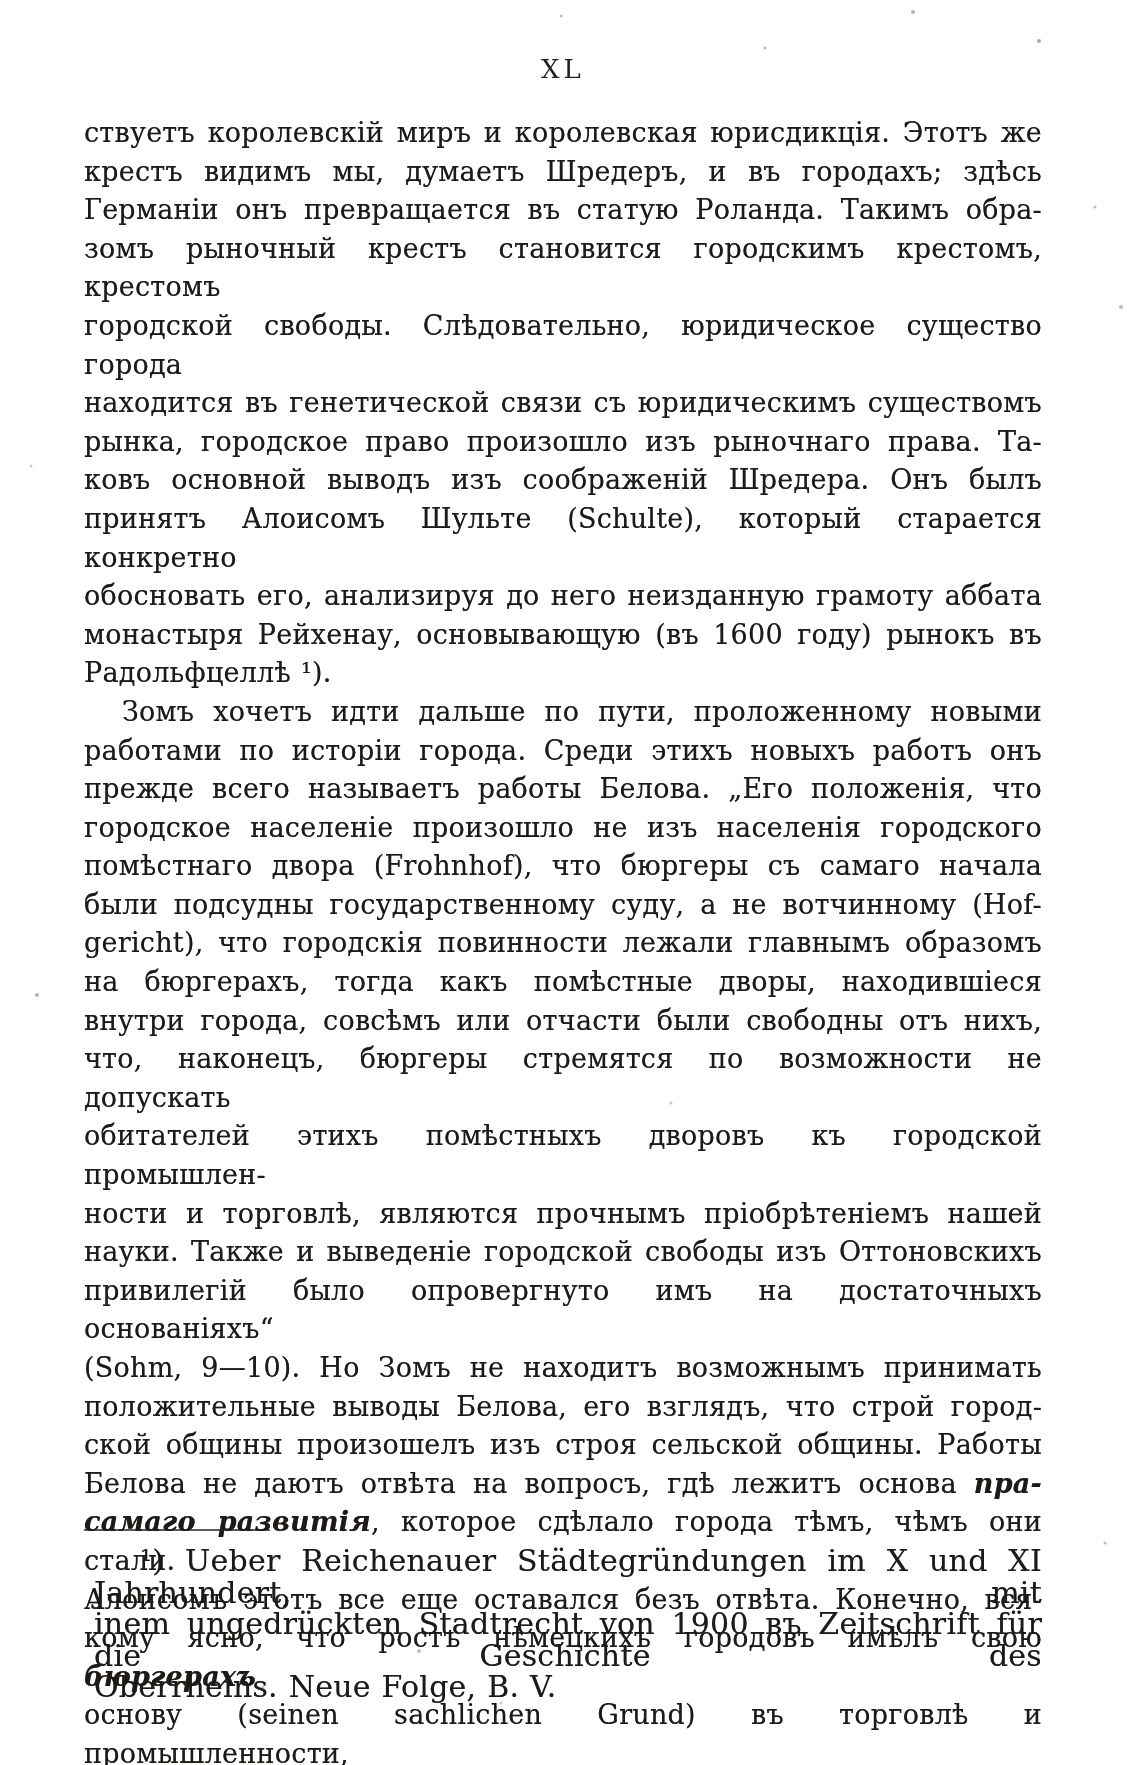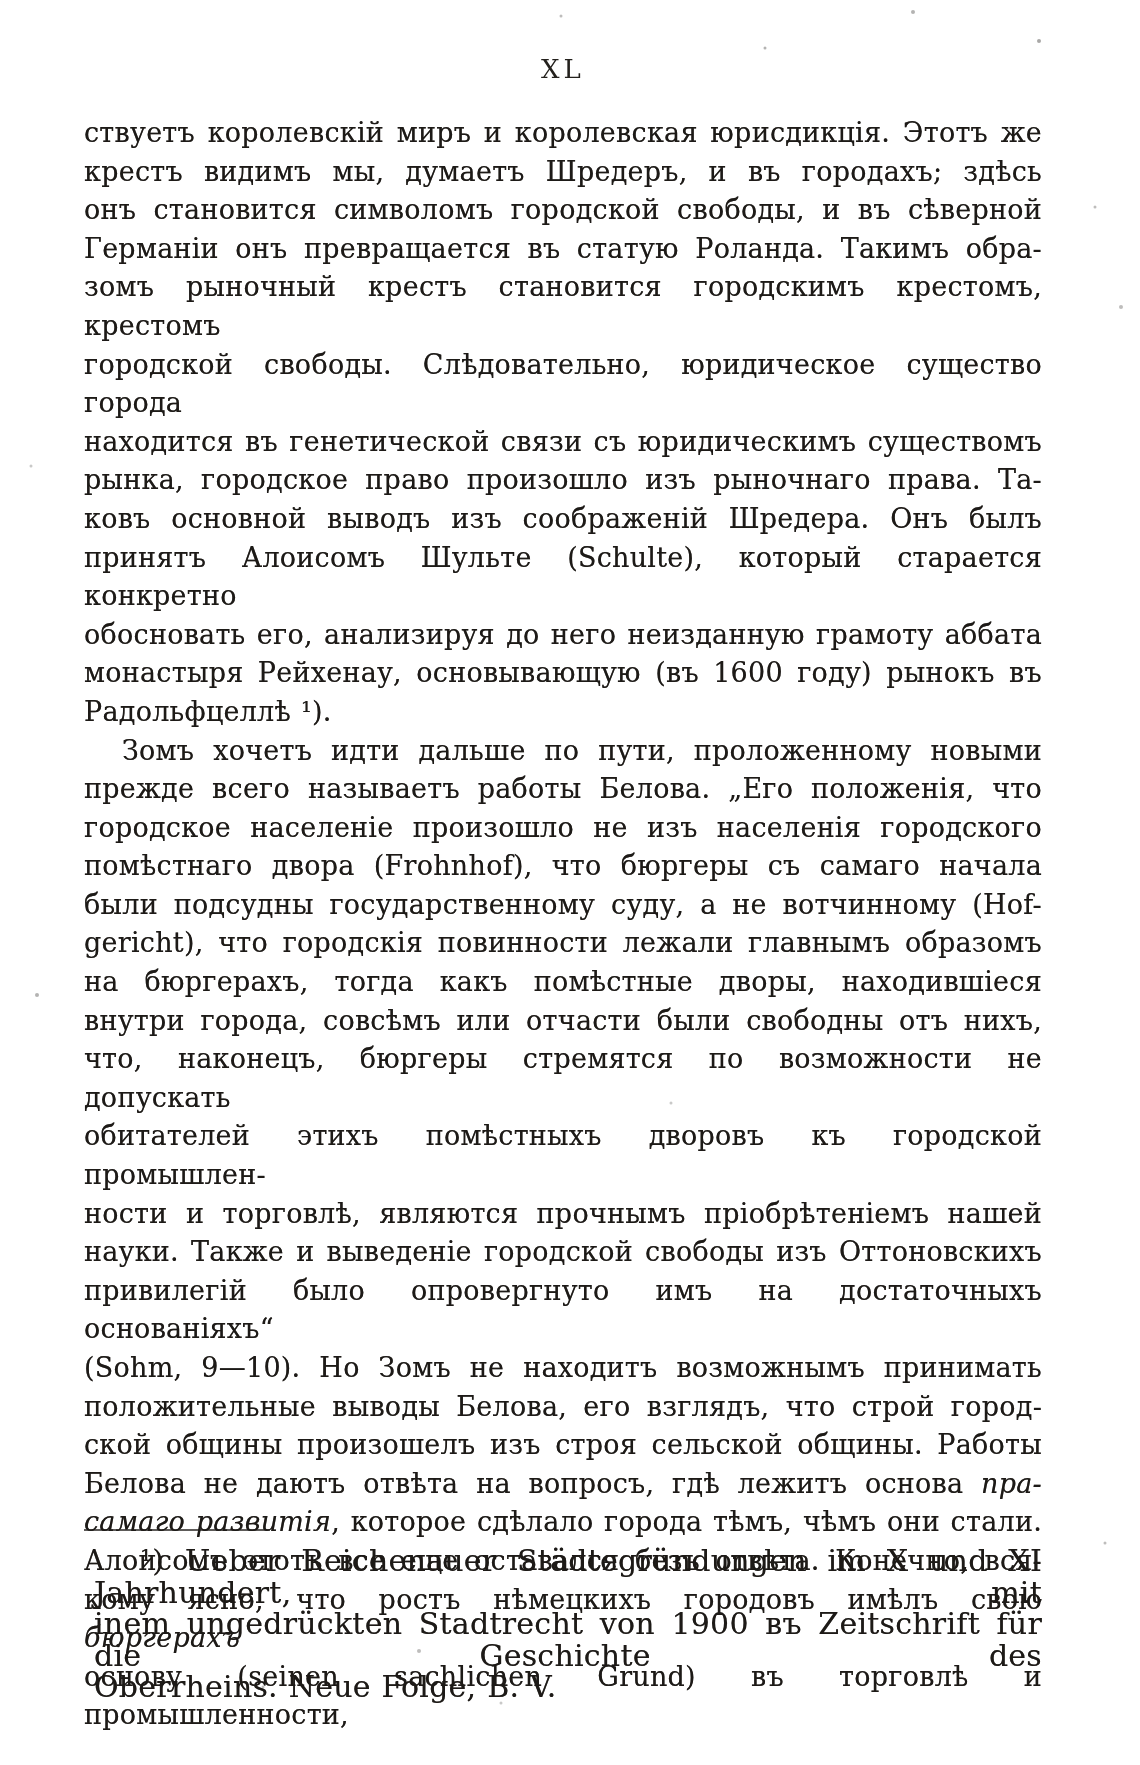--- a/index.html
+++ b/index.html
@@ -38,21 +38,21 @@
   }
 
   .line {
     text-align: justify;
     text-align-last: justify;
     letter-spacing: 0.25px;
     word-spacing: 1px;
   }
   .line.no-just { text-align: center; text-align-last: left; }
   .line.indent { text-indent: 38px; }
-  .it { font-style: italic; }
+  .it { font-style: italic; font-weight: bold; }
 
   .fn-rule {
     position: absolute;
     left: 84px;
     top: 1529px;
     width: 186px;
     height: 0;
     border-top: 2px solid rgba(30, 28, 25, 0.72);
   }
 
@@ -91,32 +91,32 @@
 </style>
 </head>
 <body>
 
 <div class="page">
   <div class="page-num">XL</div>
 
   <div class="body-text">
       <div class="line"><span>ствуетъ королевскій миръ и королевская юрисдикція. Этотъ же</span></div>
       <div class="line"><span>крестъ видимъ мы, думаетъ Шредеръ, и въ городахъ; здѣсь</span></div>
-      <div class="line"><span>онъ становится символомъ городской свободы, и въ сѣверной</span></div>
       <div class="line"><span>Германіи онъ превращается въ статую Роланда. Такимъ обра-</span></div>
       <div class="line"><span>зомъ рыночный крестъ становится городскимъ крестомъ, крестомъ</span></div>
       <div class="line"><span>городской свободы. Слѣдовательно, юридическое существо города</span></div>
       <div class="line"><span>находится въ генетической связи съ юридическимъ существомъ</span></div>
       <div class="line"><span>рынка, городское право произошло изъ рыночнаго права. Та-</span></div>
       <div class="line"><span>ковъ основной выводъ изъ соображеній Шредера. Онъ былъ</span></div>
       <div class="line"><span>принятъ Алоисомъ Шульте (Schulte), который старается конкретно</span></div>
       <div class="line"><span>обосновать его, анализируя до него неизданную грамоту аббата</span></div>
       <div class="line"><span>монастыря Рейхенау, основывающую (въ 1600 году) рынокъ въ</span></div>
       <div class="line no-just"><span>Радольфцеллѣ ¹).</span></div>
       <div class="line indent"><span>Зомъ хочетъ идти дальше по пути, проложенному новыми</span></div>
+      <div class="line"><span>работами по исторіи города. Среди этихъ новыхъ работъ онъ</span></div>
       <div class="line"><span>прежде всего называетъ работы Белова. „Его положенія, что</span></div>
       <div class="line"><span>городское населеніе произошло не изъ населенія городского</span></div>
       <div class="line"><span>помѣстнаго двора (Frohnhof), что бюргеры съ самаго начала</span></div>
       <div class="line"><span>были подсудны государственному суду, а не вотчинному (Hof-</span></div>
       <div class="line"><span>gericht), что городскія повинности лежали главнымъ образомъ</span></div>
       <div class="line"><span>на бюргерахъ, тогда какъ помѣстные дворы, находившіеся</span></div>
       <div class="line"><span>внутри города, совсѣмъ или отчасти были свободны отъ нихъ,</span></div>
       <div class="line"><span>что, наконецъ, бюргеры стремятся по возможности не допускать</span></div>
       <div class="line"><span>обитателей этихъ помѣстныхъ дворовъ къ городской промышлен-</span></div>
       <div class="line"><span>ности и торговлѣ, являются прочнымъ пріобрѣтеніемъ нашей</span></div>

